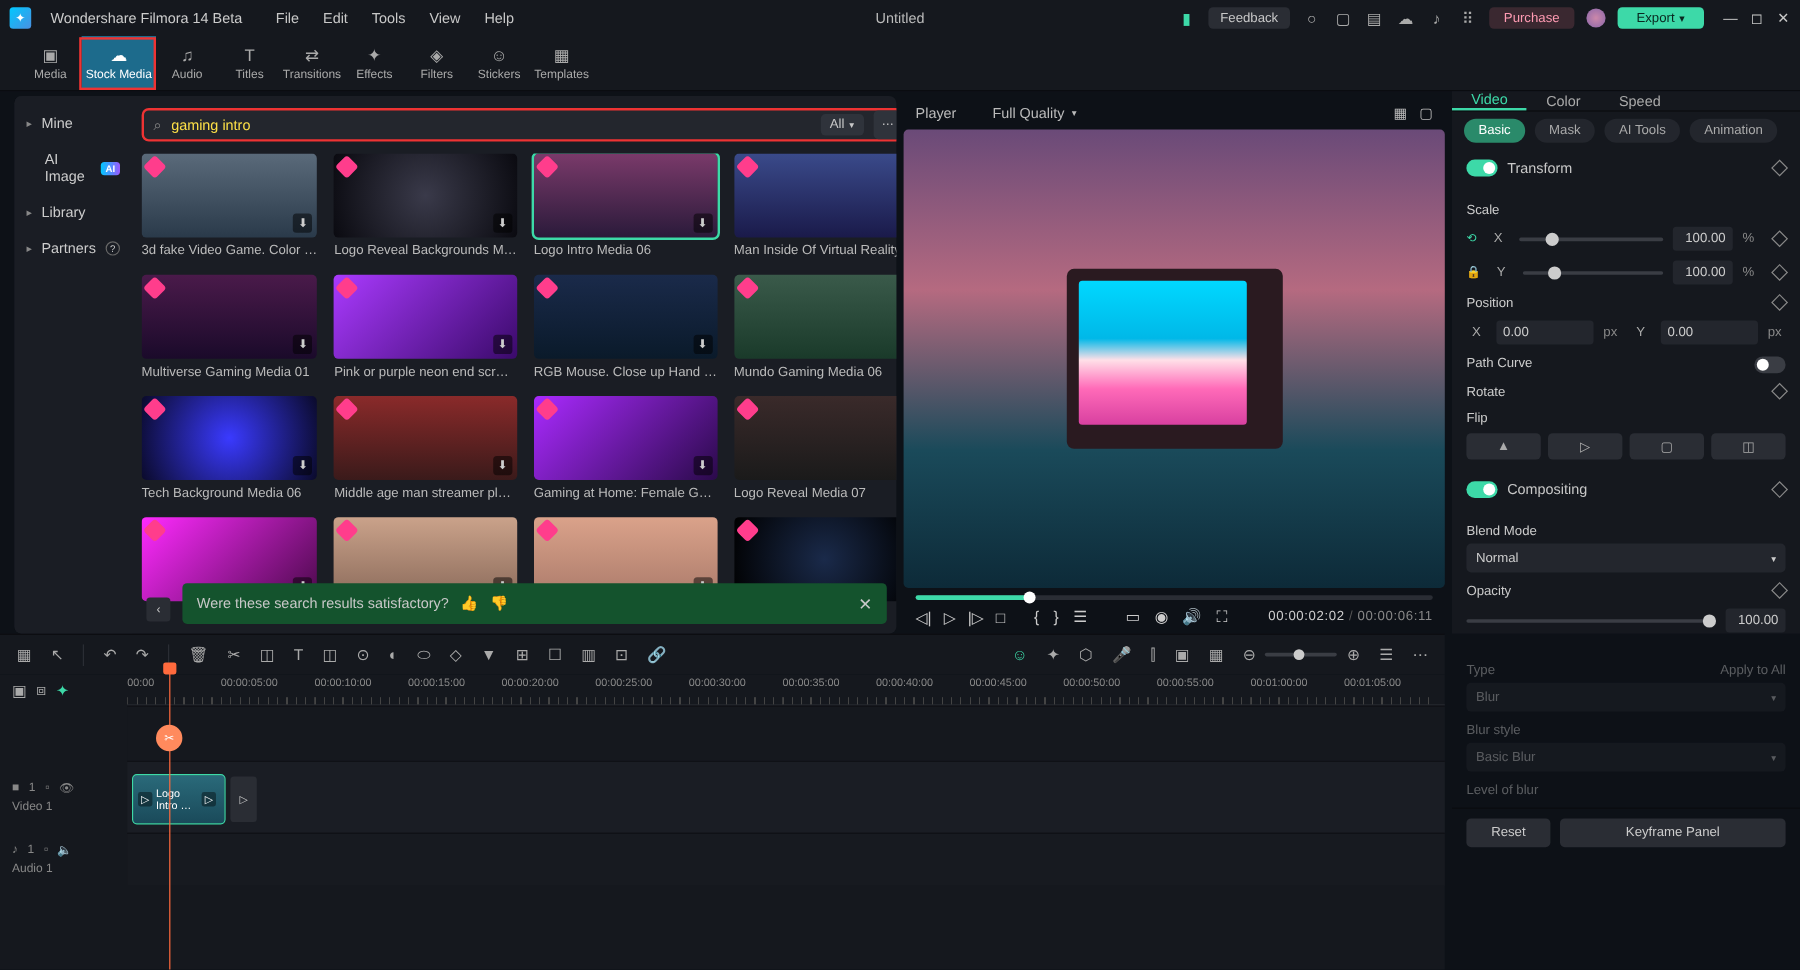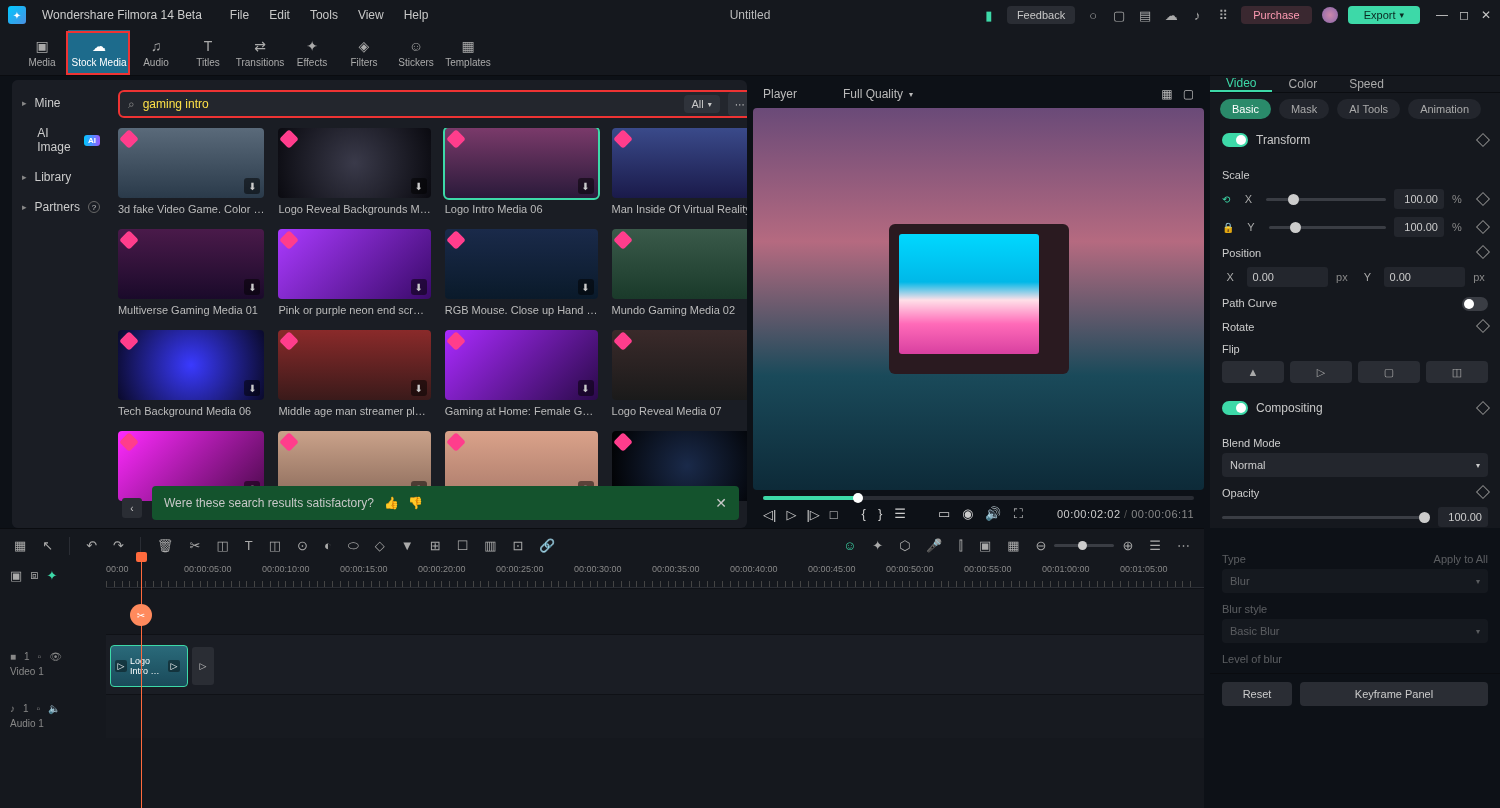--- a/index.html
+++ b/index.html
@@ -51,21 +51,21 @@
 .gem { position: absolute; top: 4px; left: 4px; width: 14px; height: 14px; background: #ff3d8c; border-radius: 3px; transform: rotate(45deg); }
 .dl { position: absolute; bottom: 4px; right: 4px; width: 16px; height: 16px; background: rgba(0,0,0,.5); border-radius: 3px; display: flex; align-items: center; justify-content: center; color: #ccc; font-size: 10px; }
 .card-label { font-size: 11px; color: #bbb; margin-top: 5px; white-space: nowrap; overflow: hidden; text-overflow: ellipsis; }
 
 .feedback-row { position: absolute; bottom: 8px; left: 140px; right: 8px; height: 34px; background: #14532d; border-radius: 4px; display: flex; align-items: center; padding: 0 12px; gap: 10px; font-size: 12px; }
 .feedback-row .x { margin-left: auto; font-size: 14px; cursor: pointer; }
 .back-chev { position: absolute; bottom: 10px; left: 110px; width: 20px; height: 20px; background: #2a2d34; border-radius: 3px; display: flex; align-items: center; justify-content: center; font-size: 10px; }
 
 
 .player-wrap { flex: 1; margin: 4px 6px 0 6px; display: flex; flex-direction: column; }
-.player-head { display: flex; align-items: center; height: 28px; gap: 30px; padding: 0 10px; font-size: 12px; color: #bbb; }
+.player-head { display: flex; align-items: center; height: 28px; gap: 14px; padding: 0 10px; font-size: 12px; color: #bbb; }
 .player-head .dd { display: flex; align-items: center; gap: 6px; margin-left: 16px; }
 .player-head-right { margin-left: auto; display: flex; gap: 10px; }
 .player { flex: 1; background: linear-gradient(180deg,#6a4a78 0%,#b56a80 35%,#1a4a5a 70%,#0d2a38 100%); border-radius: 4px; position: relative; display: flex; align-items: center; justify-content: center; }
 .tv { width: 180px; height: 150px; background: #2a1a20; border-radius: 6px; position: relative; }
 .tv-screen { position: absolute; top: 10px; left: 10px; right: 30px; bottom: 20px; background: linear-gradient(180deg,#00d8ff 0%,#00b8e8 40%,#ffe0e8 55%,#ff6ab8 75%,#d840a0 100%); border-radius: 3px; }
 .player-controls { display: flex; flex-direction: column; padding: 6px 10px; gap: 6px; }
 .scrub { height: 4px; background: #2a2d34; border-radius: 2px; position: relative; }
 .scrub-fill { position: absolute; left: 0; top: 0; height: 100%; width: 22%; background: #3dd9a8; border-radius: 2px; }
 .scrub-thumb { position: absolute; left: 22%; top: -3px; width: 10px; height: 10px; background: #fff; border-radius: 50%; margin-left: -5px; }
 .pc-row { display: flex; align-items: center; gap: 10px; font-size: 13px; color: #ccc; }
@@ -309,21 +309,21 @@
             <div class="thumb th6 ">
               <div class="gem"></div>
               <div class="dl">⬇</div>
             </div>
             <div class="card-label">RGB Mouse. Close up Hand …</div>
           </div>
           <div class="card">
             <div class="thumb th7 ">
               <div class="gem"></div>
             </div>
-            <div class="card-label">Mundo Gaming Media 02</div>
+            <div class="card-label">Mundo Gaming Media 06</div>
           </div>
           <div class="card">
             <div class="thumb th8 ">
               <div class="gem"></div>
               <div class="dl">⬇</div>
             </div>
             <div class="card-label">Tech Background Media 06</div>
           </div>
           <div class="card">
             <div class="thumb th9 ">

